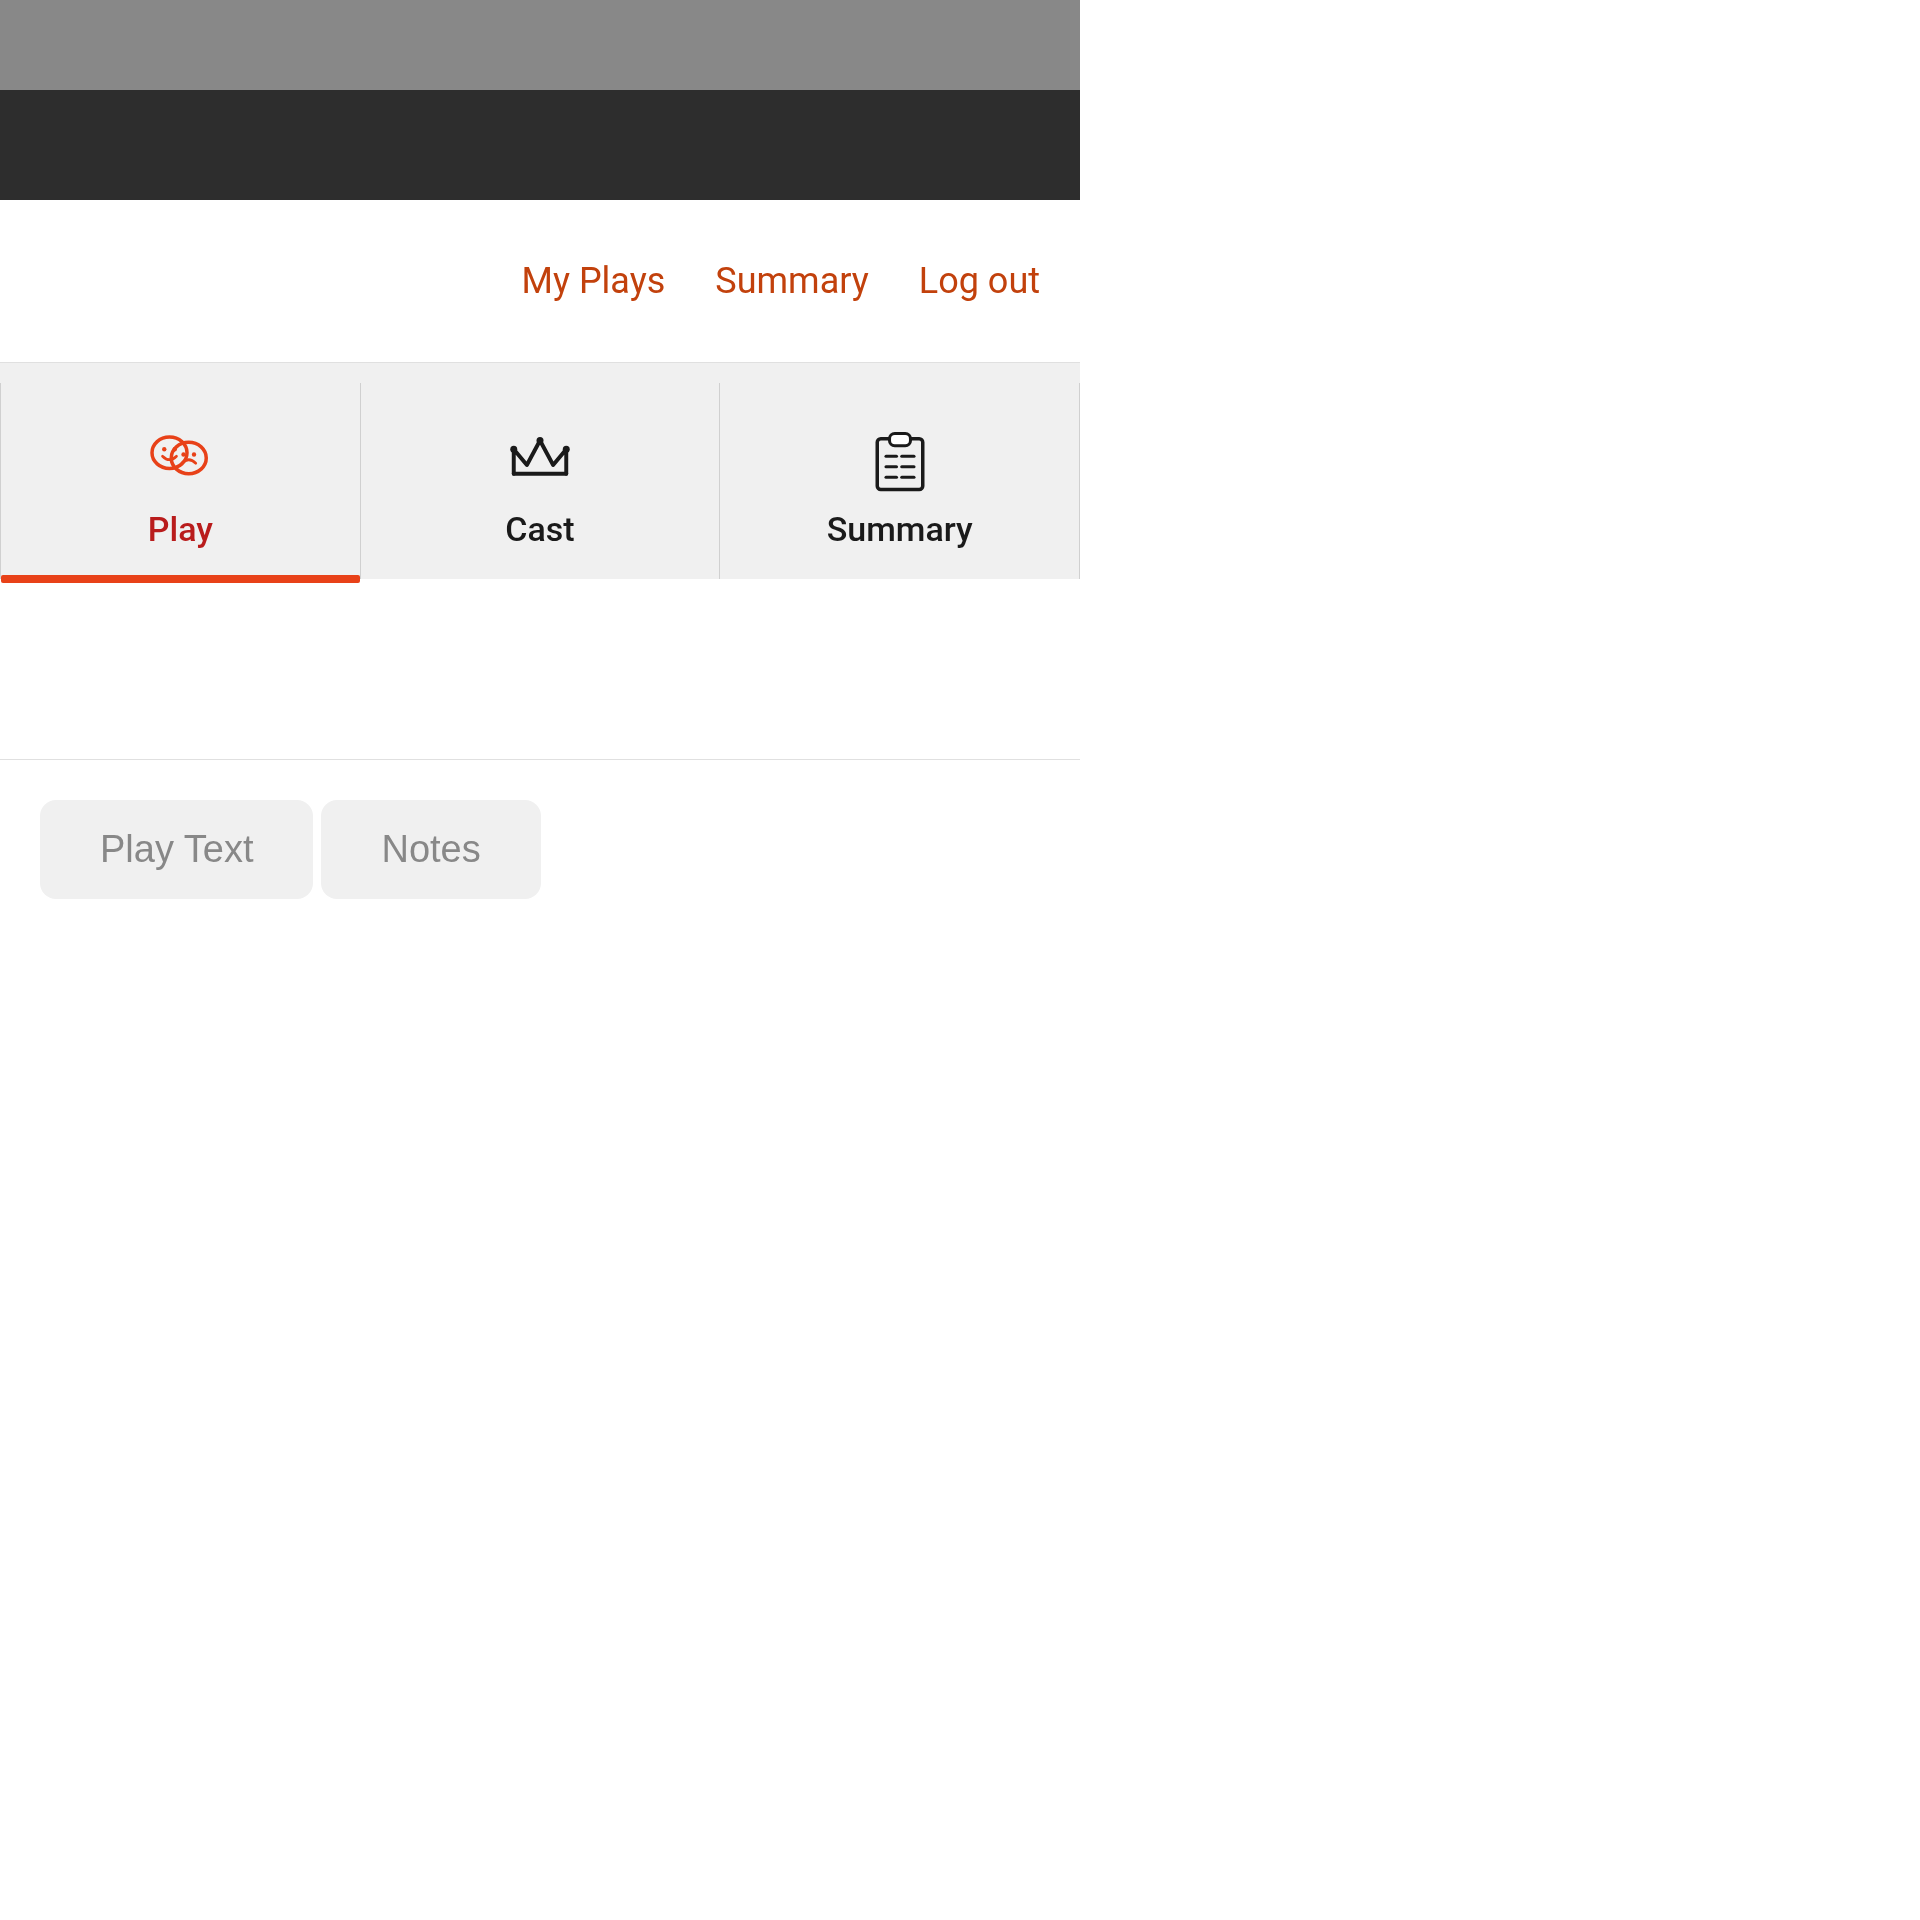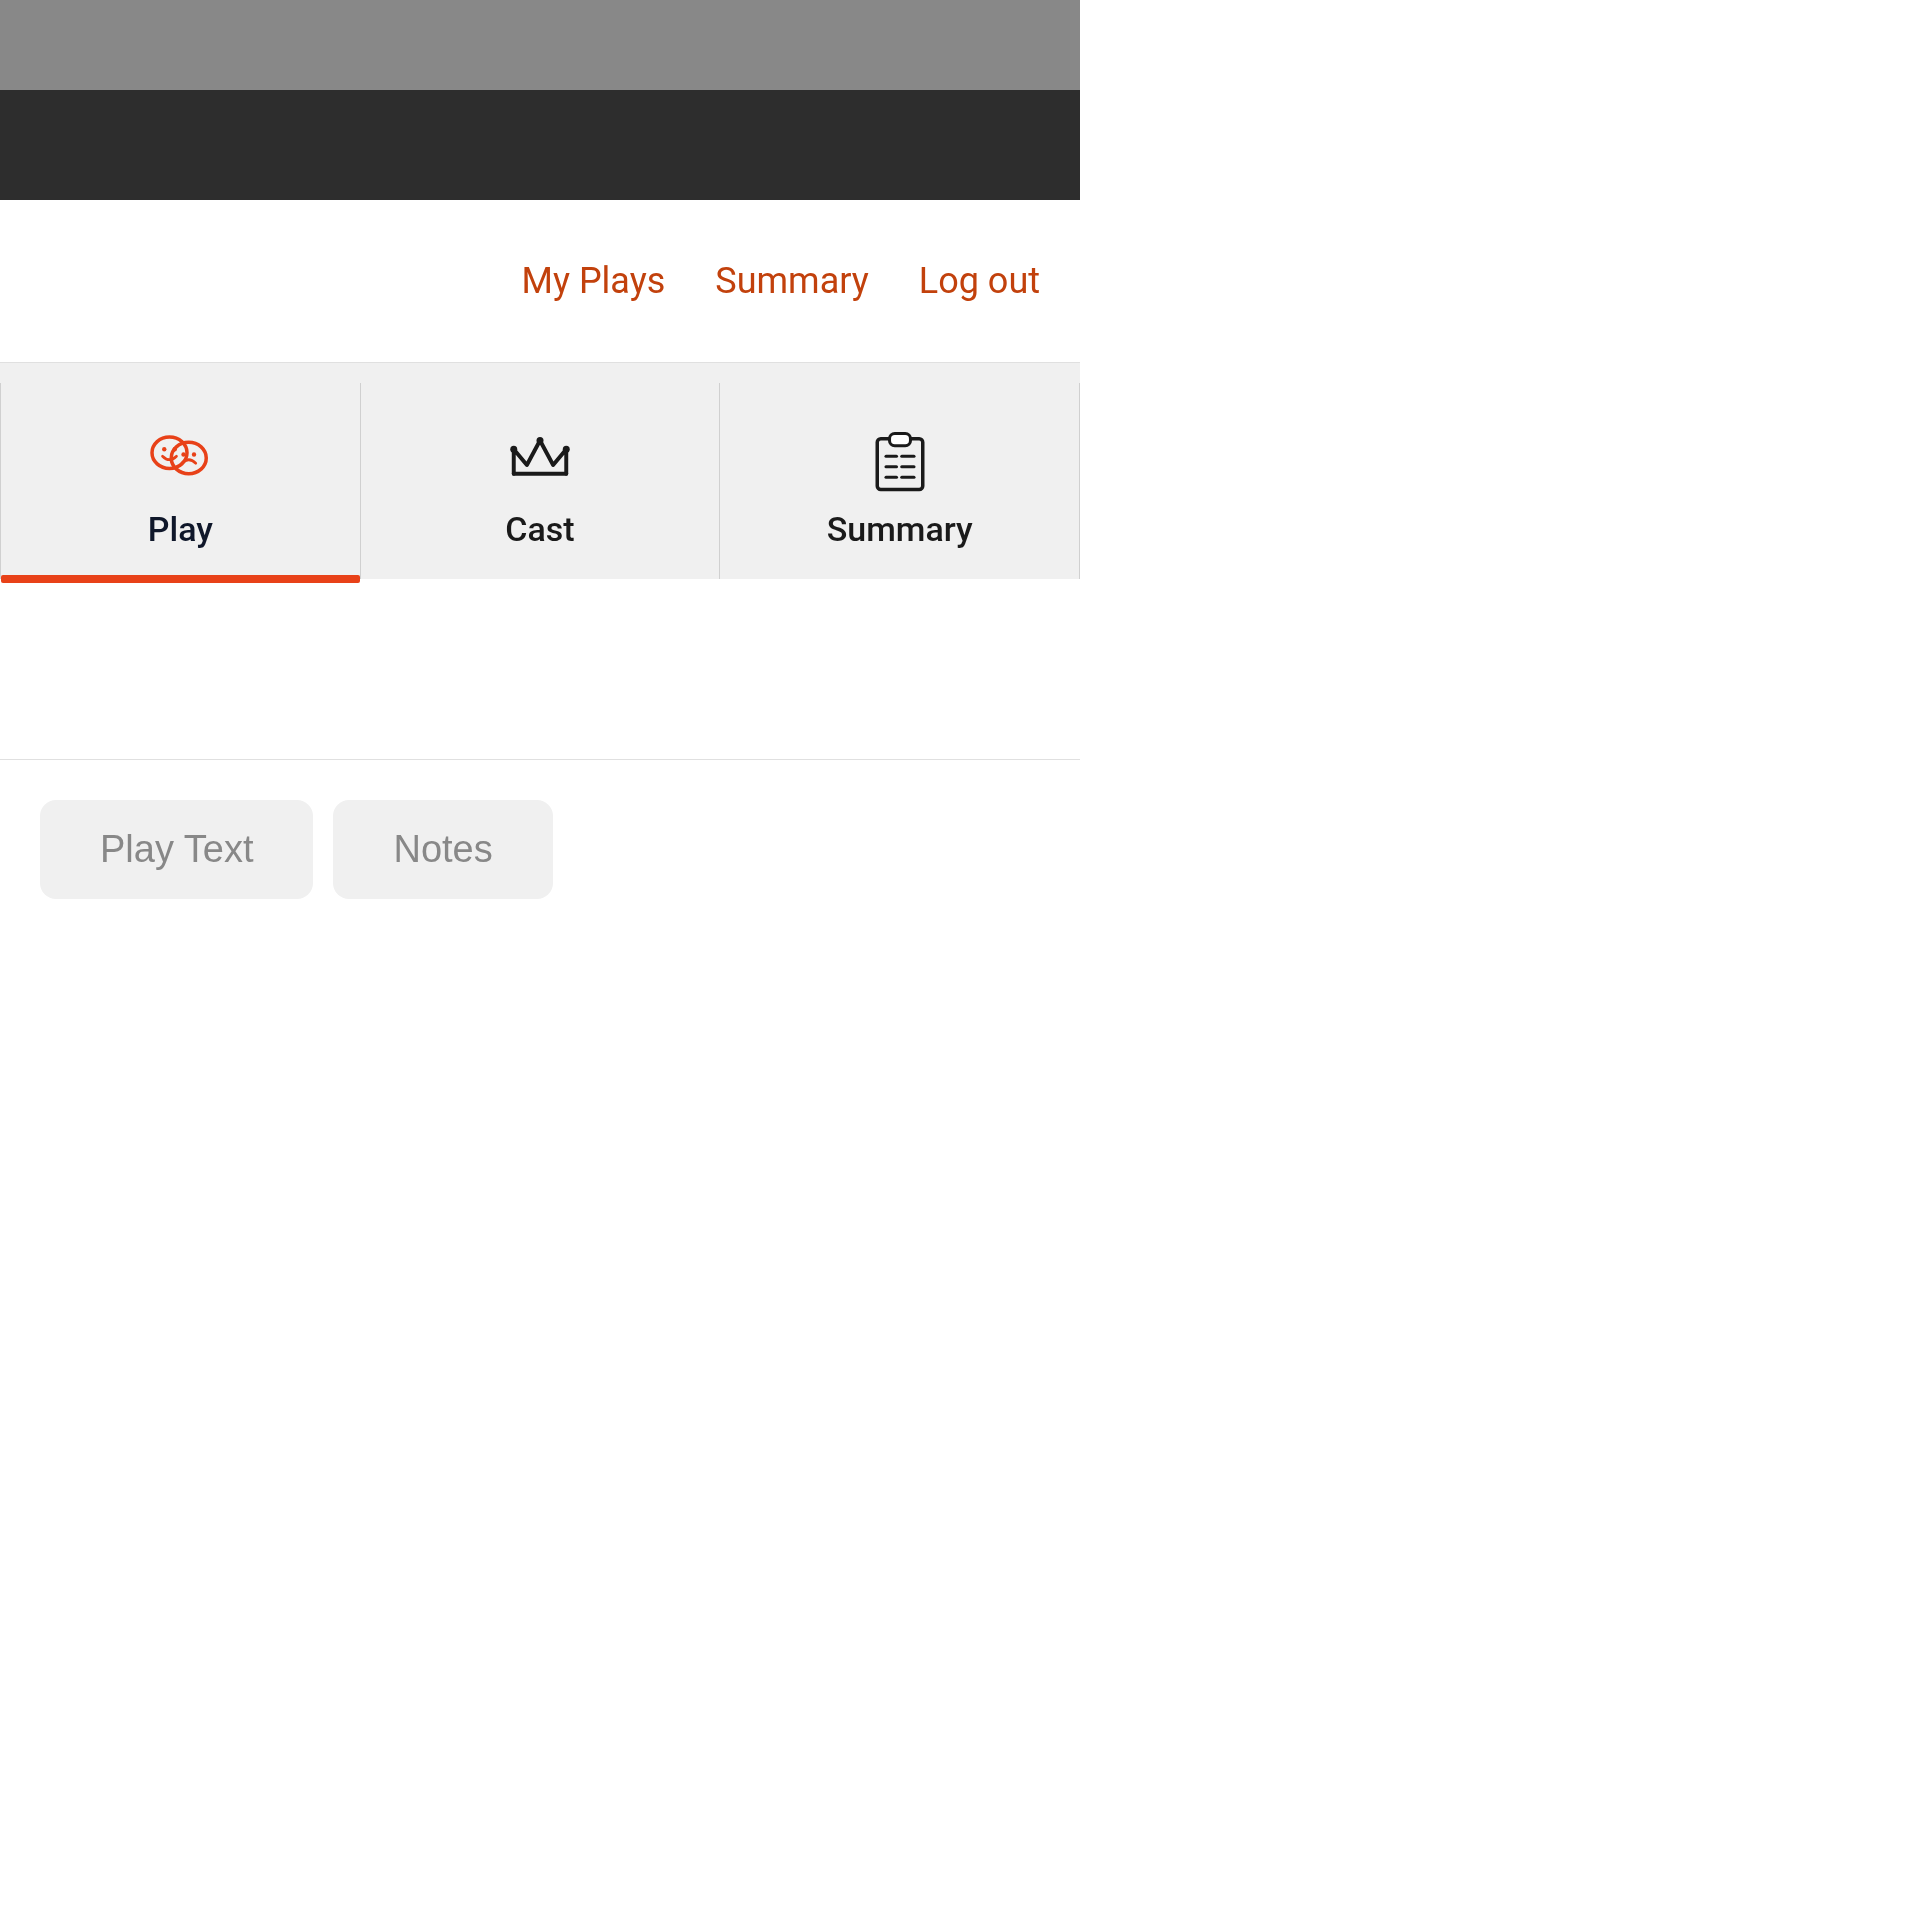--- a/index.html
+++ b/index.html
@@ -102,21 +102,21 @@
       height: 70px;
     }
 
     .tab-label {
       font-size: 34px;
       font-weight: 500;
       color: #1a1a1a;
     }
 
     .tab-label.active-label {
-      color: #0f172a;
+      color: #b91c1c;
     }
 
     .tab-active-bar {
       position: absolute;
       bottom: -4px;
       left: 0;
       width: 100%;
       height: 8px;
       background: #e84118;
       border-radius: 2px;
@@ -134,21 +134,21 @@
     .sub-tabs-section {
       width: 100%;
       padding: 0 40px;
       margin-top: 30px;
       border-top: 1px solid #e0e0e0;
       padding-top: 40px;
     }
 
     .sub-tabs-row {
       display: flex;
-      gap: 20px;
+      gap: 8px;
     }
 
     .sub-tab {
       padding: 28px 60px;
       border-radius: 16px;
       font-size: 38px;
       font-weight: 500;
       cursor: pointer;
       background: #f0f0f0;
       color: #888888;

